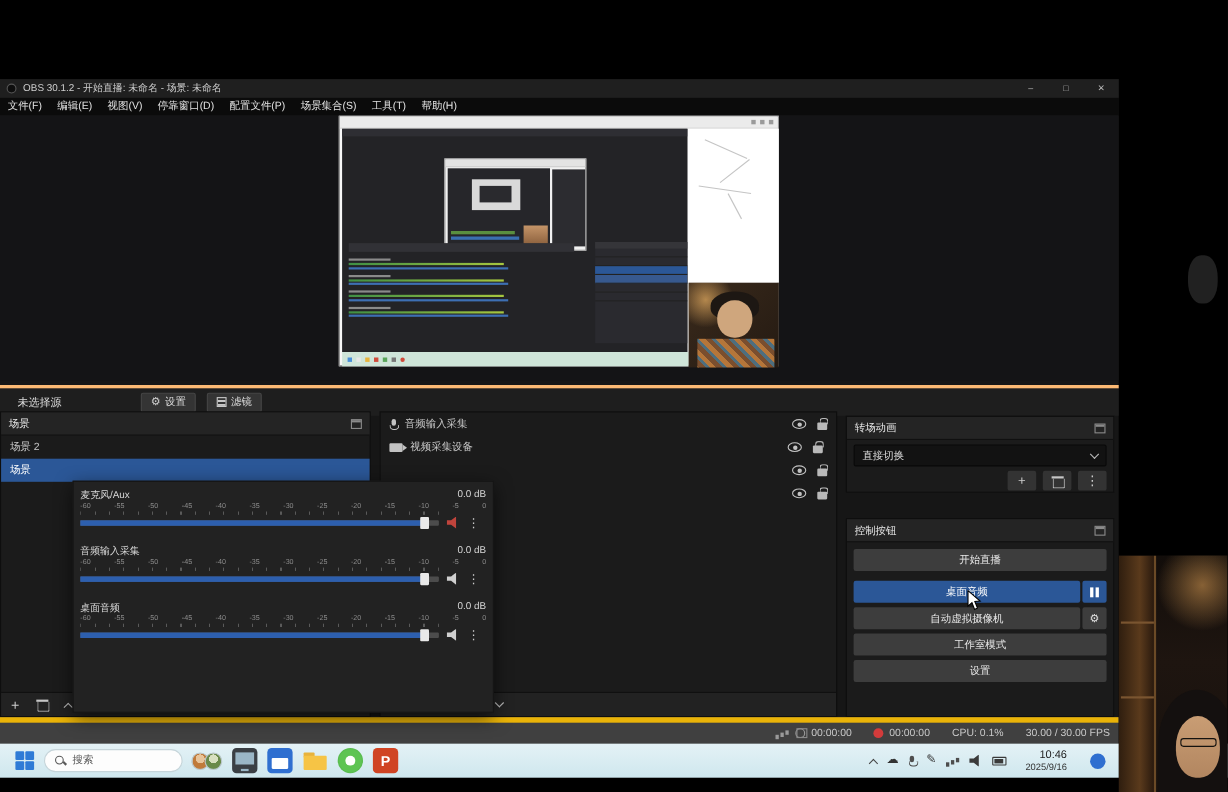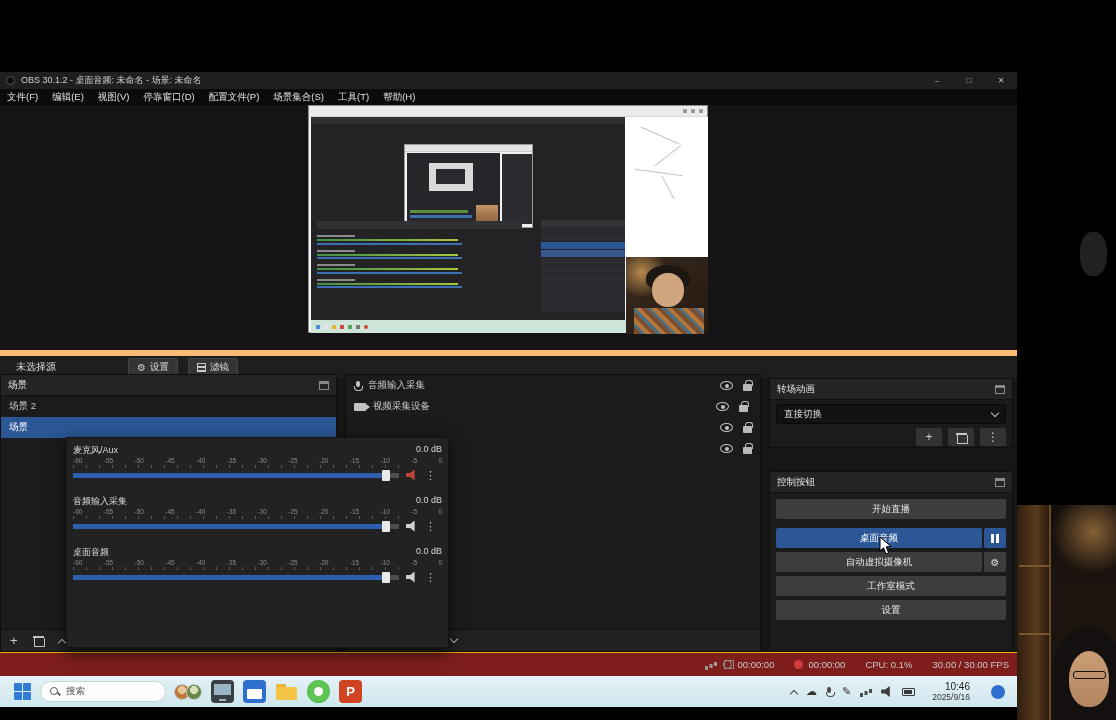--- a/index.html
+++ b/index.html
@@ -8,42 +8,42 @@
 
   
   .obs-window{position:absolute;left:0;top:72px;width:1017px;height:604px;background:#161616;z-index:1}
   .titlebar{position:absolute;left:0;top:0;width:100%;height:17px;background:#1f1f1f;display:flex;align-items:center;font-size:9px;color:#cfcfcf}
   .obs-logo{width:9px;height:9px;border-radius:50%;background:#0e0e0e;border:1.5px solid #555;margin:0 6px 0 6px}
   .win-btns{margin-left:auto;display:flex}
   .win-btn{width:32px;text-align:center;font-size:8px;color:#bbb;line-height:17px}
   .menubar{position:absolute;left:0;top:17px;width:100%;height:16px;background:#0b0b0b;display:flex;align-items:center}
   .menu-item{padding:0 7px;font-size:9.5px;color:#e2e2e2;line-height:16px}
   .preview{position:absolute;left:0;top:33px;width:100%;height:241px;background:#141416;overflow:hidden}
-  .srcbar{position:absolute;left:0;top:278px;width:100%;height:28px;background:#1e1e1e;border-top:6px solid #fdba74;display:flex;align-items:center;font-size:10px}
+  .srcbar{position:absolute;left:0;top:278px;width:100%;height:28px;background:#1e1e1e;border-top:3px solid #fdba74;display:flex;align-items:center;font-size:10px}
   .tool-btn{height:18px;background:#343434;border:1px solid #454545;border-radius:2px;color:#ddd;font-size:9.5px;display:inline-flex;align-items:center;gap:4px;padding:0 8px;margin-right:10px}
 
   
   .docks{position:absolute;left:0;top:302px;width:100%;height:278px}
   .dock{position:absolute;background:#1b1b1b;border:1px solid #0e0e0e}
   .dock-header{height:21px;background:#242424;display:flex;align-items:center;justify-content:space-between;padding:0 7px;font-size:9.5px;color:#e8e8e8;border-bottom:1px solid #101010}
   .dock-pop{width:10px;height:9px;border:1px solid #8a8a8a;position:relative}
   .dock-pop::before{content:"";position:absolute;left:0;top:0;right:0;height:2px;background:#8a8a8a}
   .row{height:21px;display:flex;align-items:center;font-size:9.5px;color:#c9c9c9;padding:0 8px;gap:7px}
   .row.selected{background:#2b5797;color:#fff}
   .row .right{margin-left:auto;display:flex;align-items:center;gap:10px}
   .dock-toolbar{position:absolute;left:0;bottom:0;width:100%;height:22px;background:#222;border-top:1px solid #101010;display:flex;align-items:center;gap:16px;padding:0 9px}
 
   .ctl-btn{height:20px;background:#3d3d3d;border-radius:2px;color:#e8e8e8;font-size:9.5px;display:flex;align-items:center;justify-content:center}
   .ctl-btn.blue{background:#2b5797;color:#fff}
   .sq-btn{width:22px;height:20px;background:#3d3d3d;border-radius:2px;display:flex;align-items:center;justify-content:center}
   .sq-btn.blue{background:#2b5797}
   .mini-btn{width:26px;height:18px;background:#333;border-radius:2px;display:flex;align-items:center;justify-content:center;color:#ccc;font-size:12px}
 
   
-  .statusbar{position:absolute;left:0;top:580px;width:100%;height:24px;background:#7f1d1d;border-top:1px solid #eab308;display:flex;align-items:center;justify-content:flex-end;gap:20px;font-size:9.5px;color:#c9c9c9;padding-right:8px}
+  .statusbar{position:absolute;left:0;top:580px;width:100%;height:24px;background:#404040;border-top:5px solid #eab308;display:flex;align-items:center;justify-content:flex-end;gap:20px;font-size:9.5px;color:#c9c9c9;padding-right:8px}
   .st-item{display:flex;align-items:center;gap:5px}
 
   
   .mixer{position:absolute;left:66px;top:365px;width:383px;height:211px;background:#222;border:1px solid #141414;box-shadow:0 5px 16px rgba(0,0,0,.65);z-index:10}
   .mixer-title{height:18px;background:#1a1a1a;display:flex;align-items:center;padding-left:12px;font-size:8.5px;color:#7d7d7d;border-bottom:1px solid #141414}
   .mx-body{padding:0 6px}
   .mx-ch{margin:6px 0 13px}
   .mx-name{display:flex;justify-content:space-between;font-size:9px;color:#d8d8d8;height:12px}
   .mx-scale{display:flex;justify-content:space-between;font-size:6.5px;color:#8a8a8a;height:9px;line-height:9px}
   .mx-ticks{height:3px;width:326px;background:repeating-linear-gradient(90deg,#5a5a5a 0 1px,transparent 1px 13px)}
@@ -145,21 +145,21 @@
 </style>
 </head>
 <body>
 
 <div>
 
   <div class="obs-window">
 
     <div class="titlebar">
       <span class="obs-logo"></span>
-      <span>OBS 30.1.2 - 桌面音频: 未命名 - 场景: 未命名</span>
+      <span>OBS 30.1.2 - 开始直播: 未命名 - 场景: 未命名</span>
       <span class="win-btns">
         <span class="win-btn">–</span>
         <span class="win-btn">□</span>
         <span class="win-btn">✕</span>
       </span>
     </div>
 
     <div class="menubar">
       <span class="menu-item">文件(F)</span>
       <span class="menu-item">编辑(E)</span>

